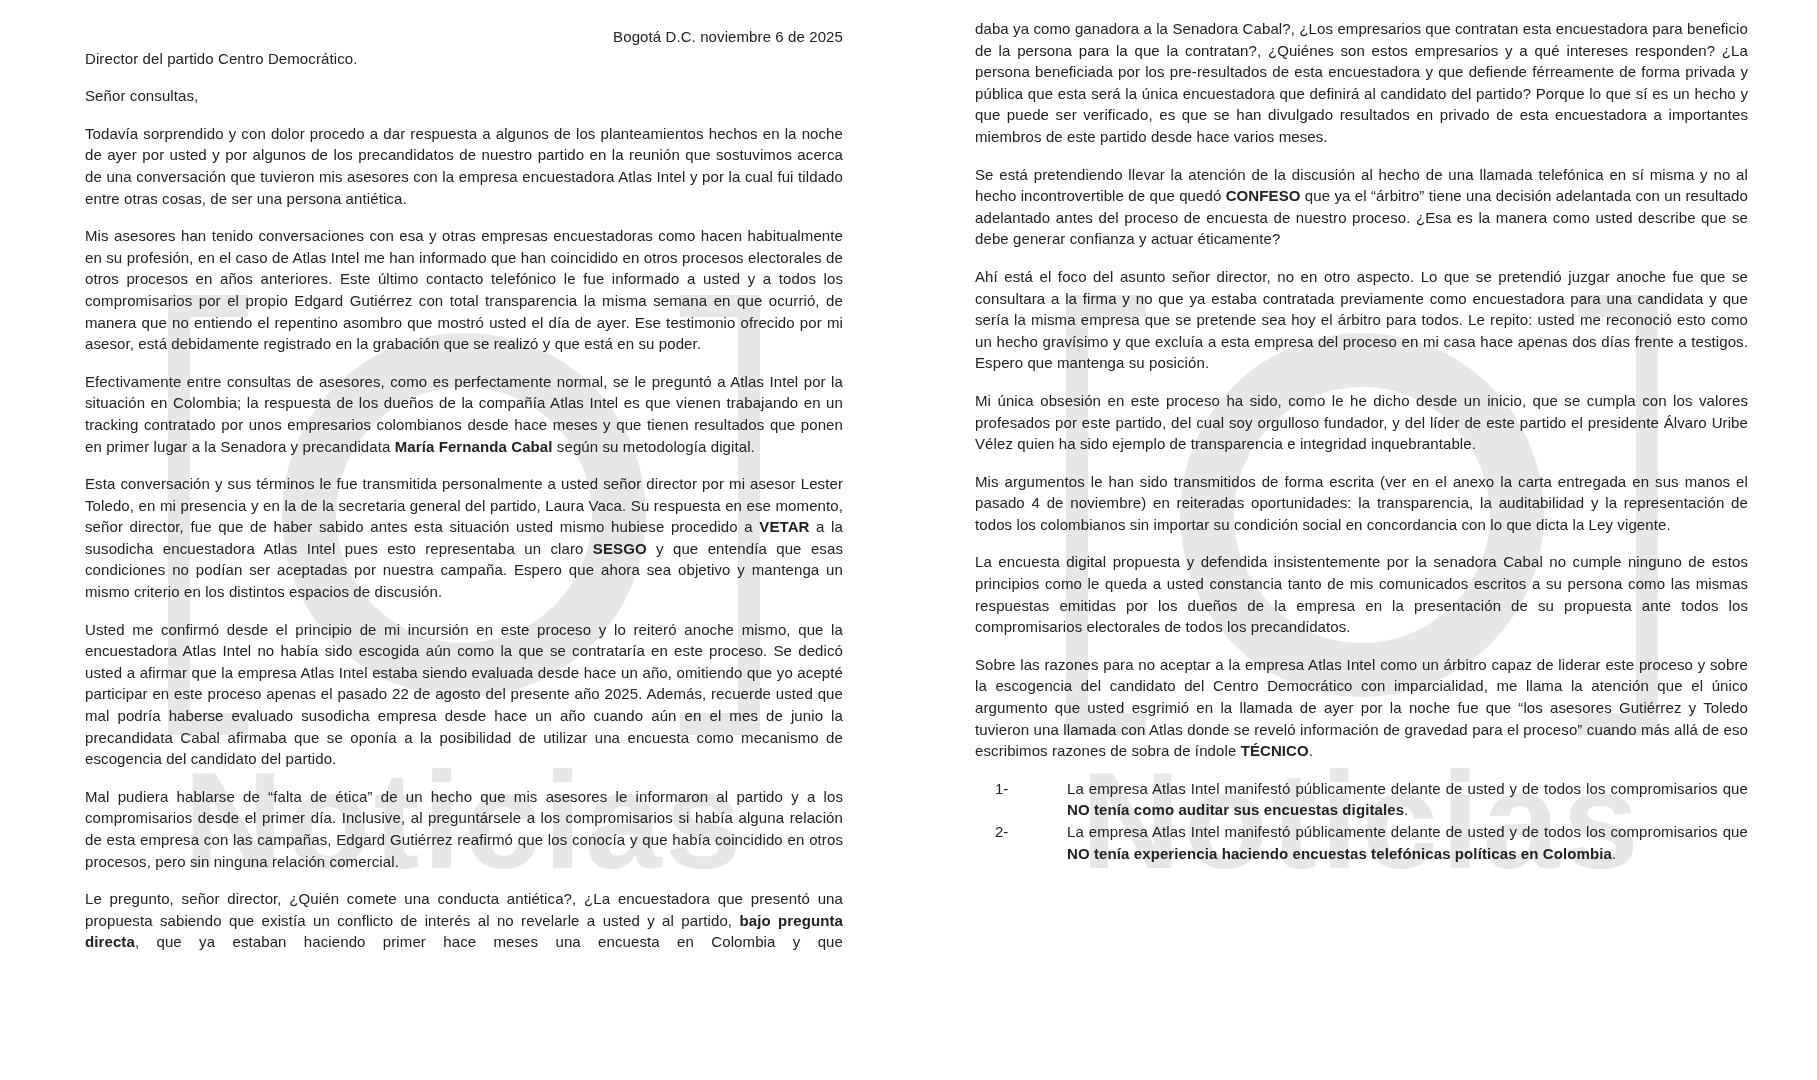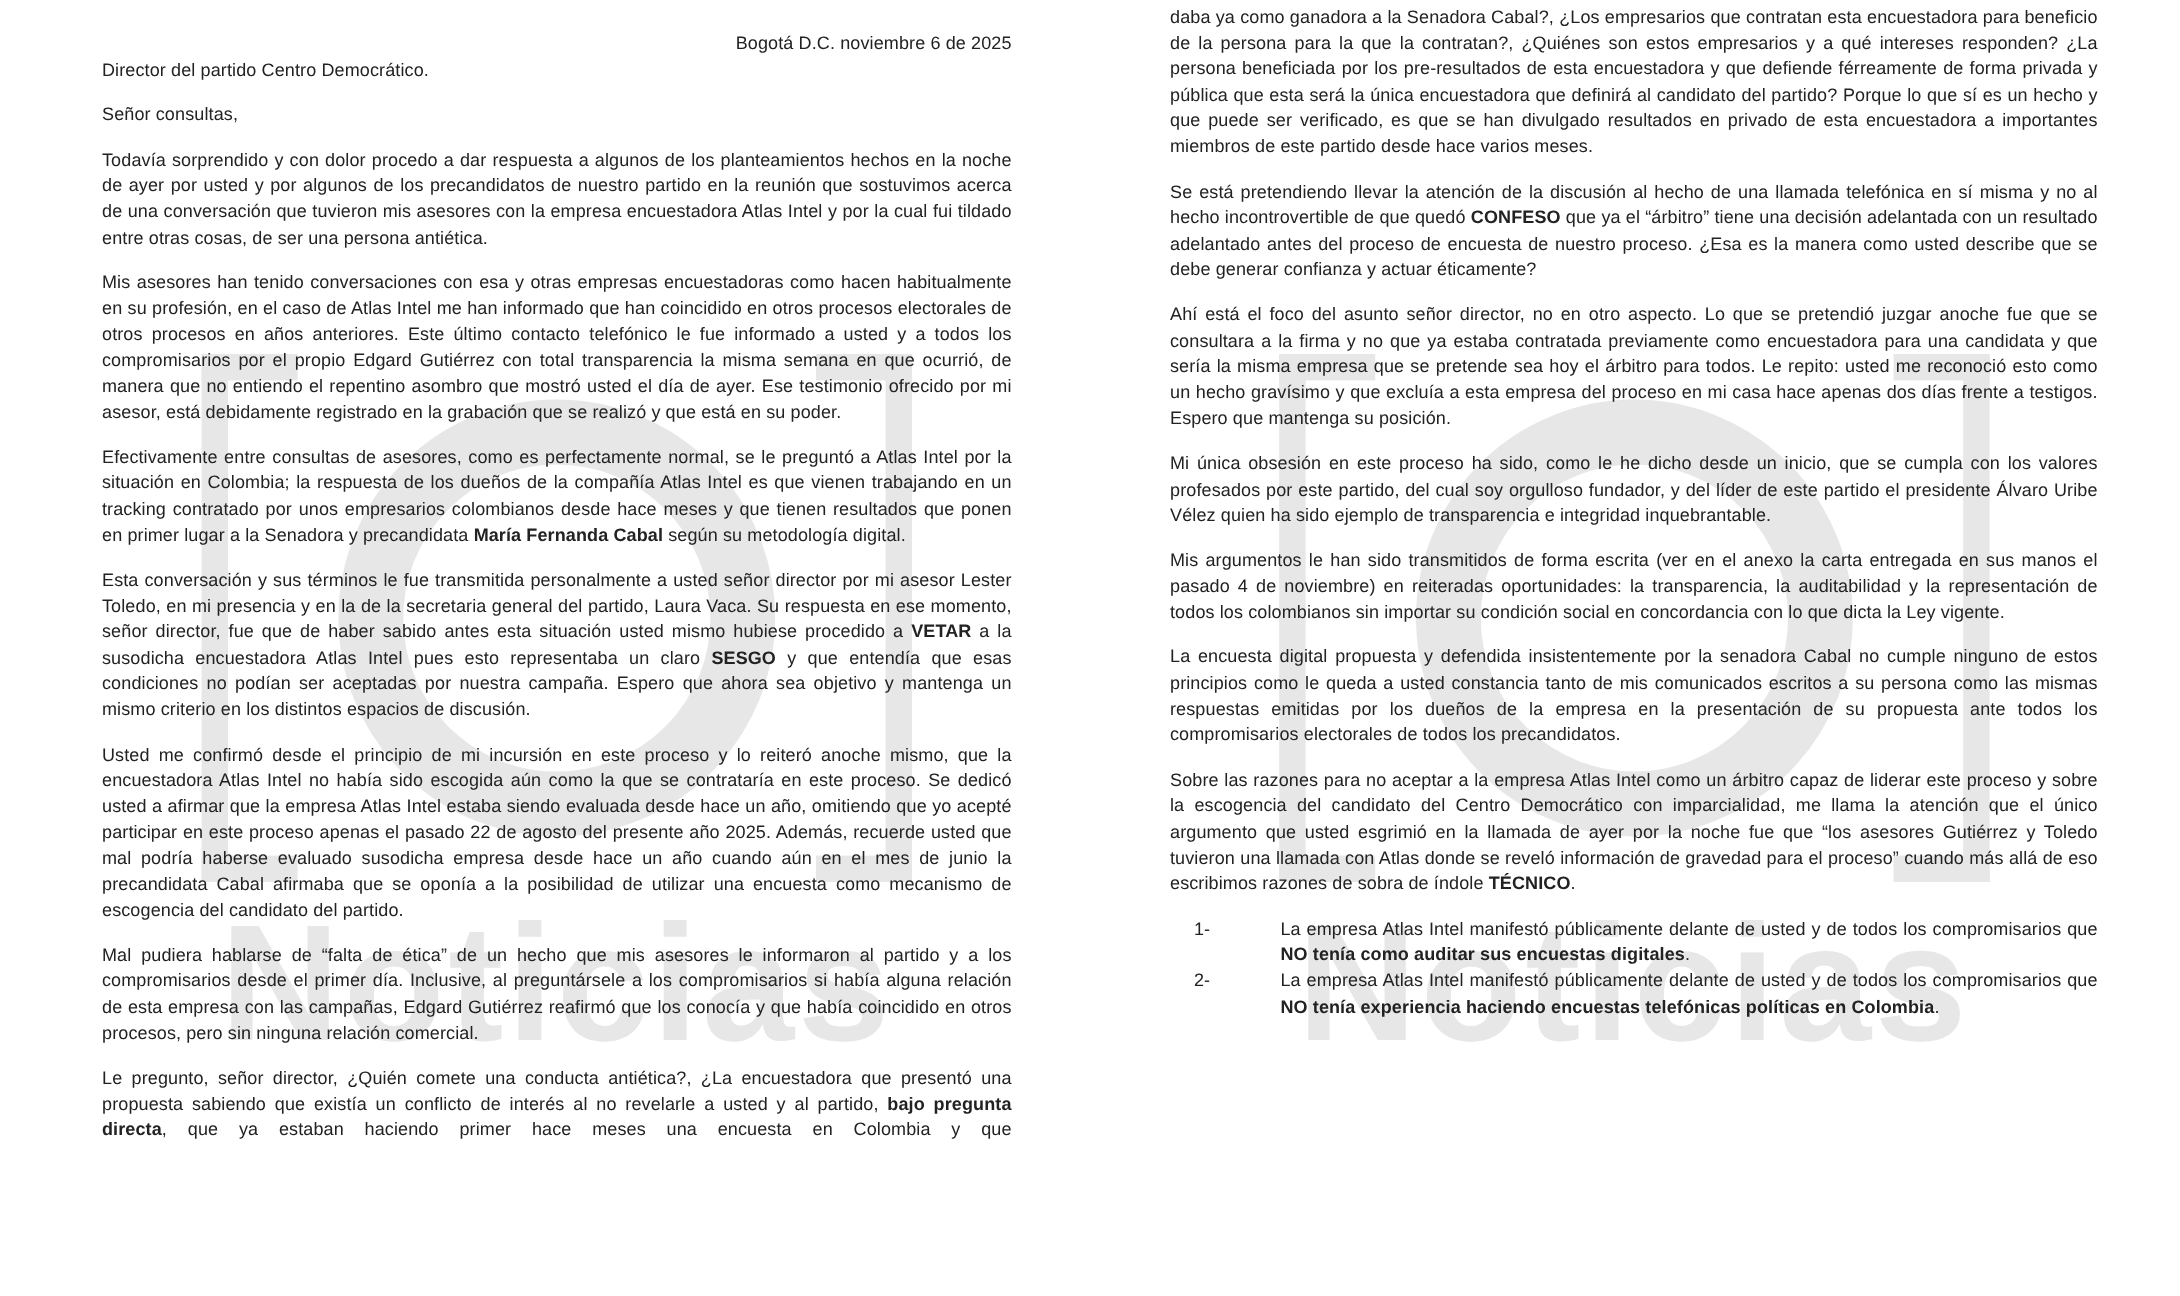--- a/index.html
+++ b/index.html
@@ -6,21 +6,21 @@
   html,body{margin:0;padding:0;}
   body{
     width:1817px;height:1080px;overflow:hidden;background:#ffffff;
     font-family:"Liberation Sans","DejaVu Sans",sans-serif;color:var(--ink);
     position:relative;
   }
   .page{position:absolute;top:0;height:1080px;}
   .page-1{left:85px;width:758px;}
   .page-2{left:975px;width:773px;}
   .content{position:relative;z-index:1;padding-top:26px;}
-  .page-2 .content{padding-top:4px;}
+  .page-2 .content{padding-top:18px;}
   .para{
     margin:0 0 16px 0;font-size:15px;line-height:21.6px;
     text-align:justify;letter-spacing:.1px;
   }
   .para.right{text-align:right;}
   .para.tight{margin-bottom:0;}
   .para.jlast{text-align-last:justify;}
   b{font-weight:bold;}
   .list{padding-left:20px;}
   .li{display:flex;font-size:15px;line-height:21.6px;}

